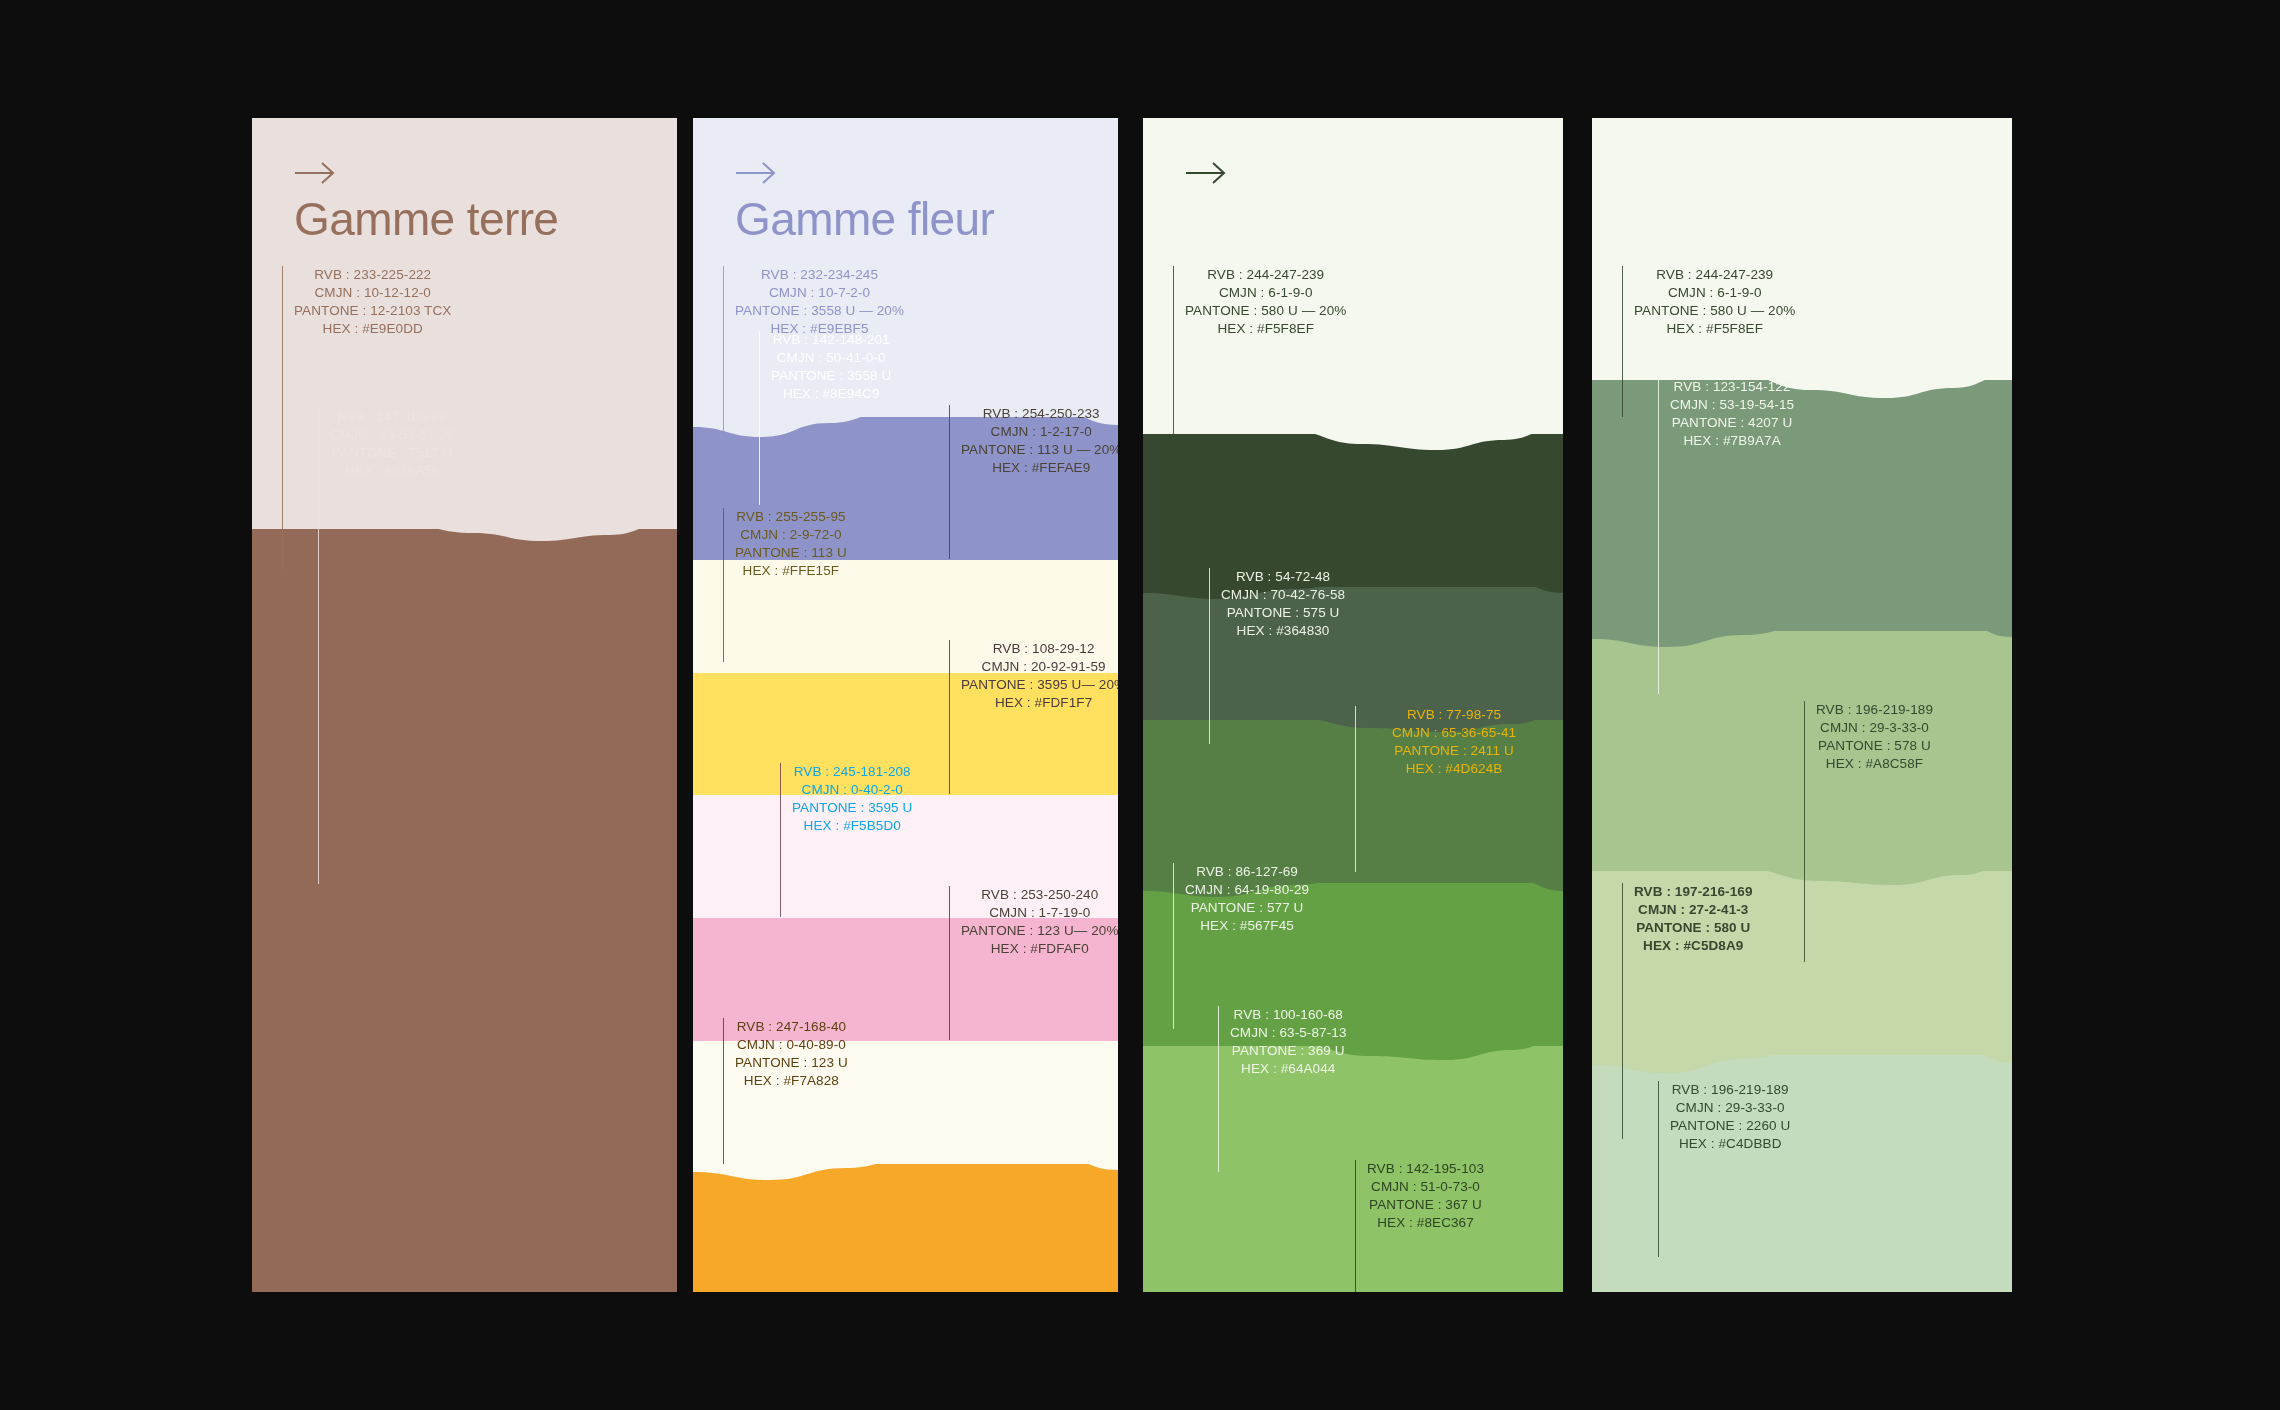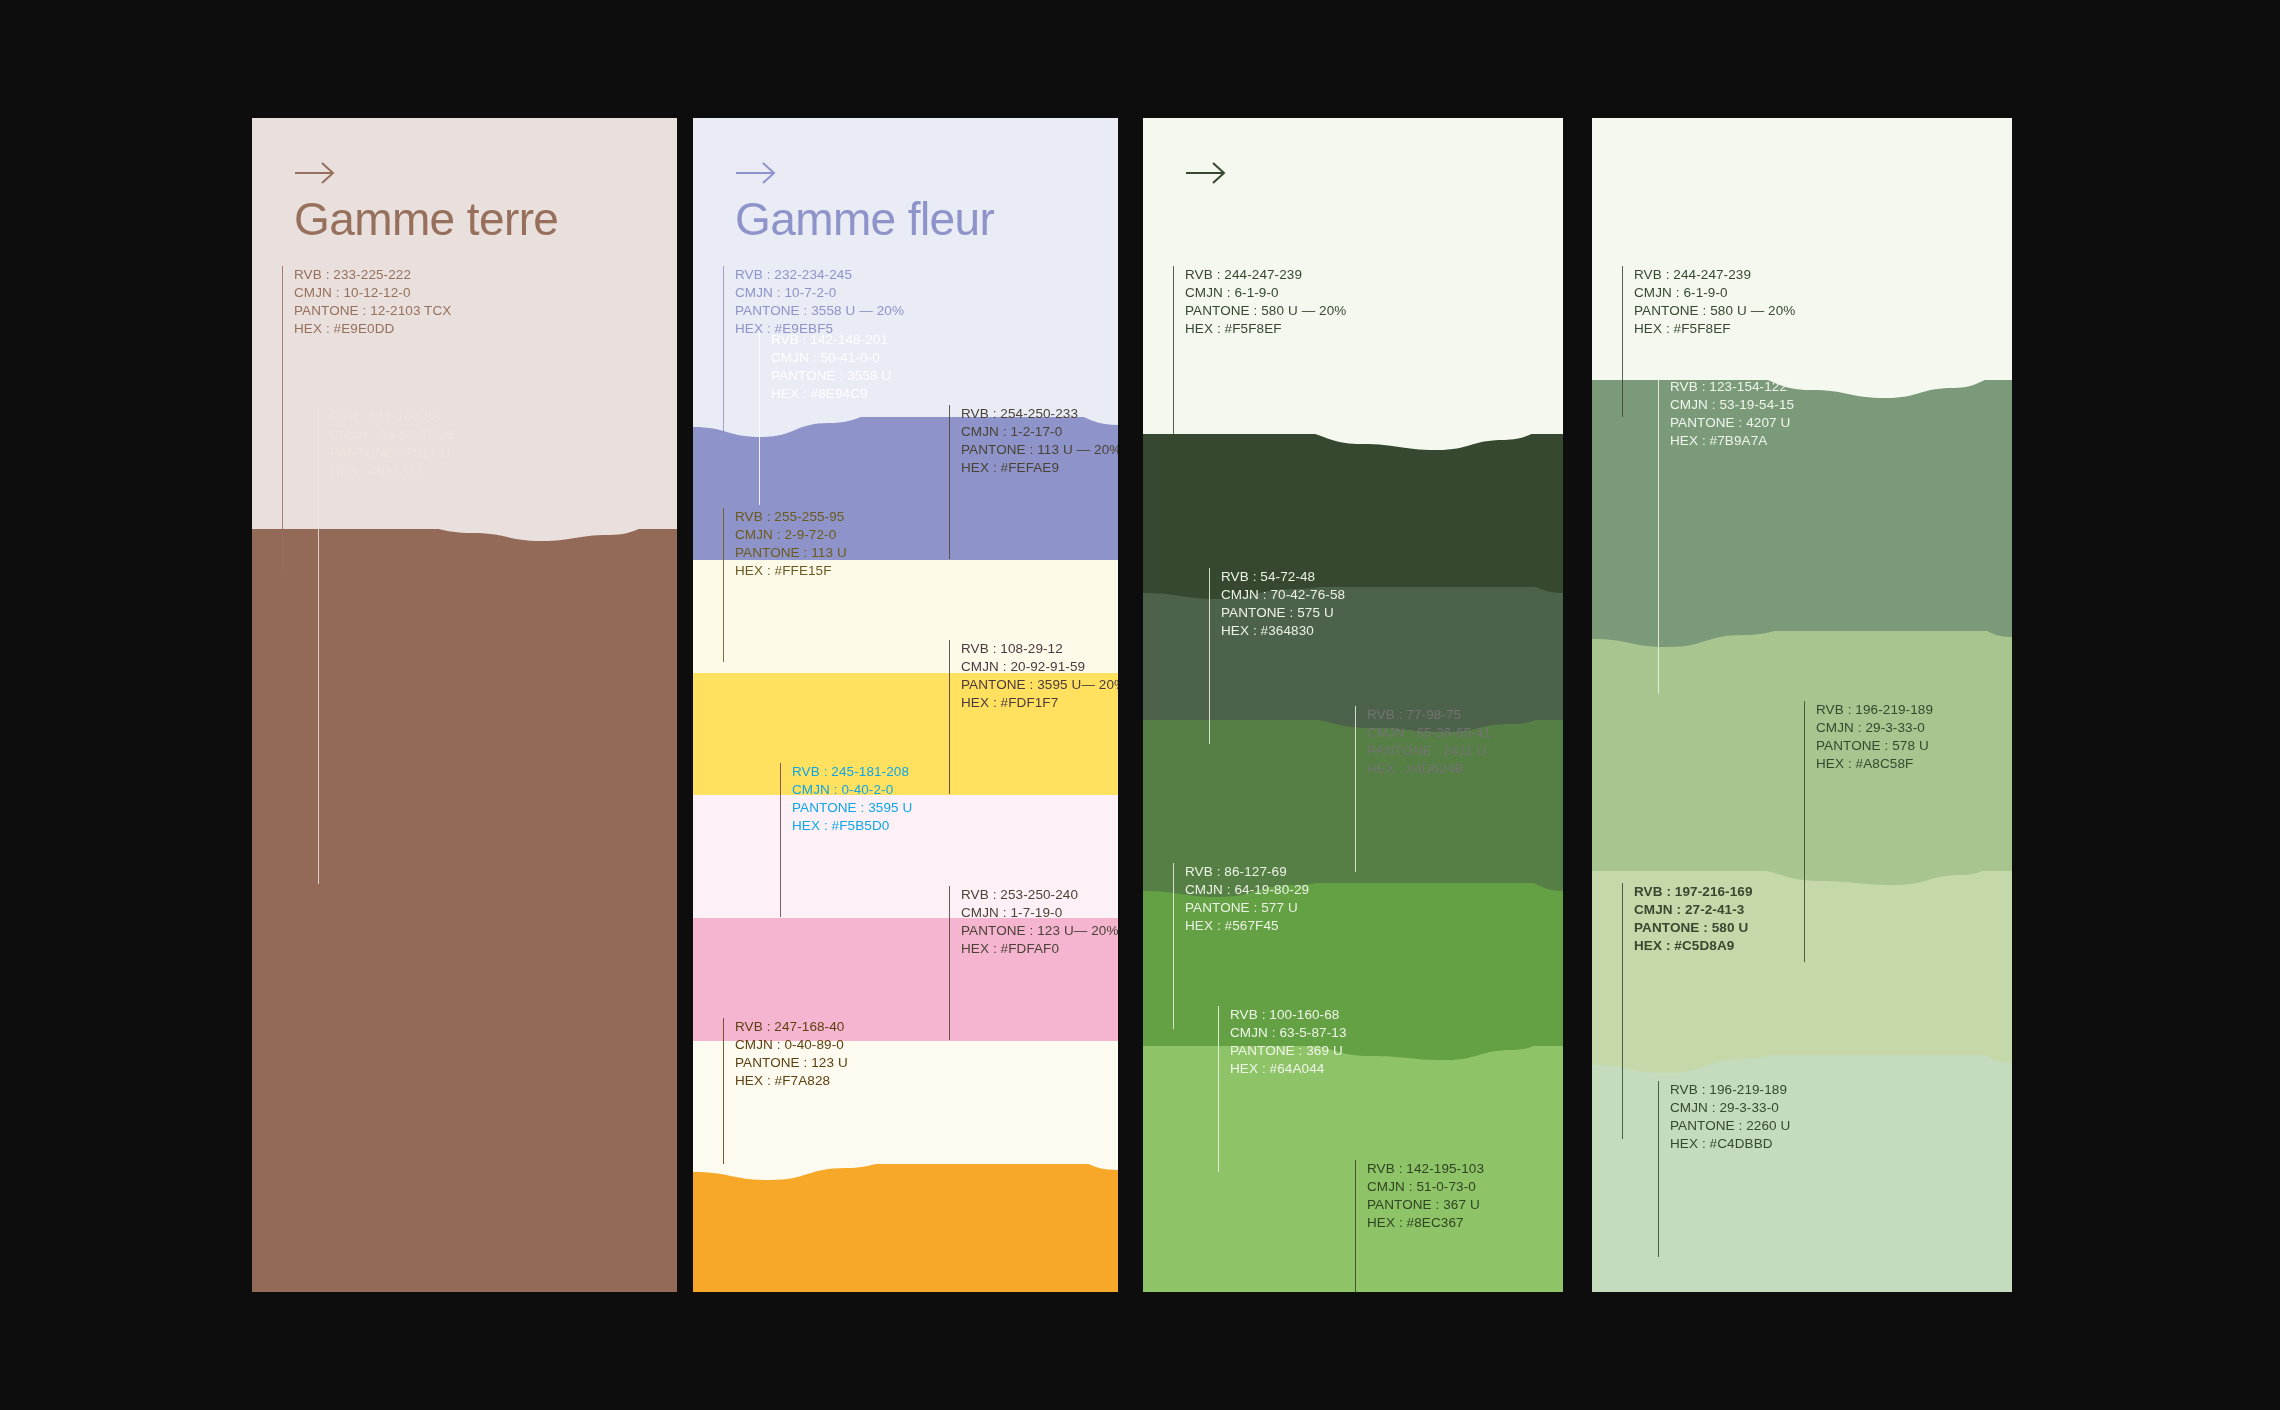--- a/index.html
+++ b/index.html
@@ -11,21 +11,21 @@
 
   .panel{position:absolute;top:118px;height:1174px;overflow:hidden;}
   .panel .bands{position:absolute;inset:0;}
   .band{position:absolute;left:0;width:100%;}
   .band svg{position:absolute;left:0;top:0;width:100%;height:100%;display:block;}
 
   .head{position:absolute;left:42px;top:42px;z-index:6;}
   .arrow{display:block;width:42px;height:26px;margin-bottom:10px;}
   .title{font-size:46px;font-weight:400;letter-spacing:-0.6px;white-space:nowrap;line-height:1;}
 
-  .spec{position:absolute;z-index:7;display:flex;}
+  .spec{position:absolute;z-index:7;display:flex;text-align:center;}
   .spec .rule{width:1px;flex:0 0 1px;align-self:stretch;}
   .spec .lines{padding-left:11px;font-size:13.5px;line-height:1.33;white-space:nowrap;letter-spacing:0.1px;}
 </style>
 </head>
 <body style="background: rgb(13, 13, 13);">
 
 <div id="stage">
     <div class="panel" style="left: 252px; width: 425px;">
       <div class="bands">
         <div class="band" style="top: 0px; height: 1214px; z-index: 1; background: rgb(233, 224, 221);"></div>
@@ -203,21 +203,21 @@
       </div>
       <div class="spec" style="top: 450px; left: 66px; color: rgb(237, 242, 230);">
         <div class="rule" style="background: rgb(237, 242, 230); opacity: 0.85; height: 176px;"></div>
         <div class="lines">
           <div>RVB : 54-72-48</div>
           <div>CMJN : 70-42-76-58</div>
           <div>PANTONE : 575 U</div>
           <div>HEX : #364830</div>
         </div>
       </div>
-      <div class="spec" style="top: 588px; left: 212px; color: #737373;">
+      <div class="spec" style="top: 588px; left: 212px; color: #eab308; gap: 25px;">
         <div class="rule" style="background: rgb(237, 242, 230); opacity: 0.85; height: 166px;"></div>
         <div class="lines">
           <div>RVB : 77-98-75</div>
           <div>CMJN : 65-36-65-41</div>
           <div>PANTONE : 2411 U</div>
           <div>HEX : #4D624B</div>
         </div>
       </div>
       <div class="spec" style="top: 745px; left: 30px; color: rgb(237, 242, 230);">
         <div class="rule" style="background: rgb(237, 242, 230); opacity: 0.85; height: 166px;"></div>

